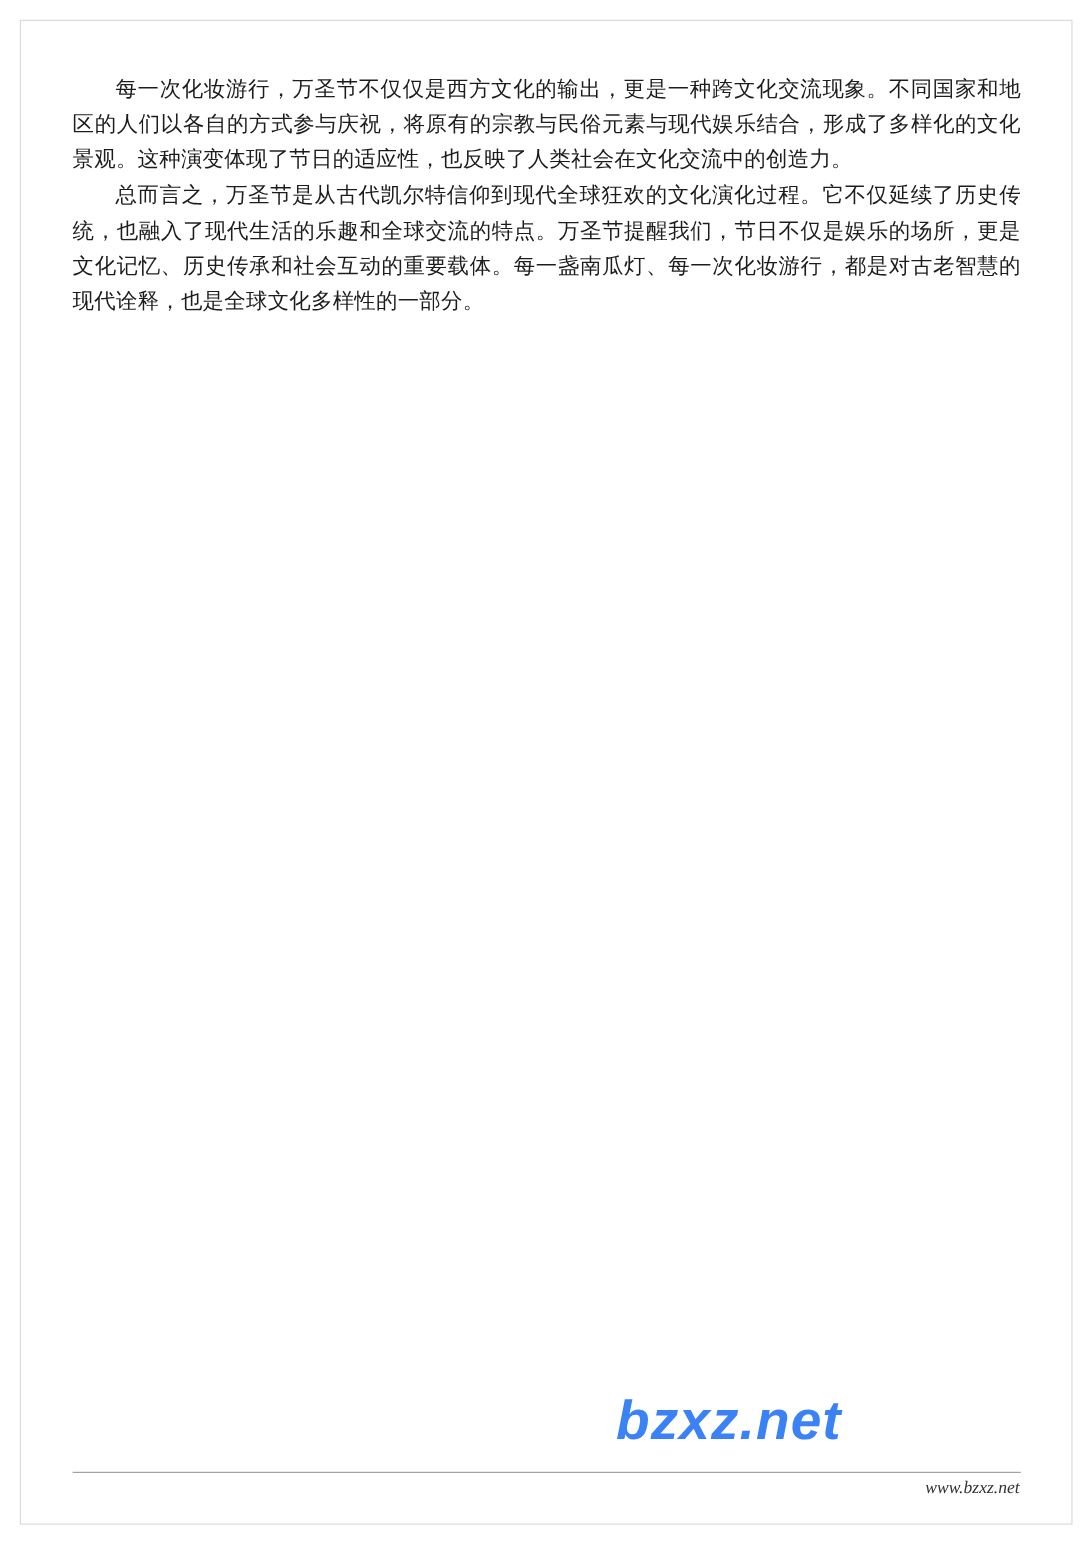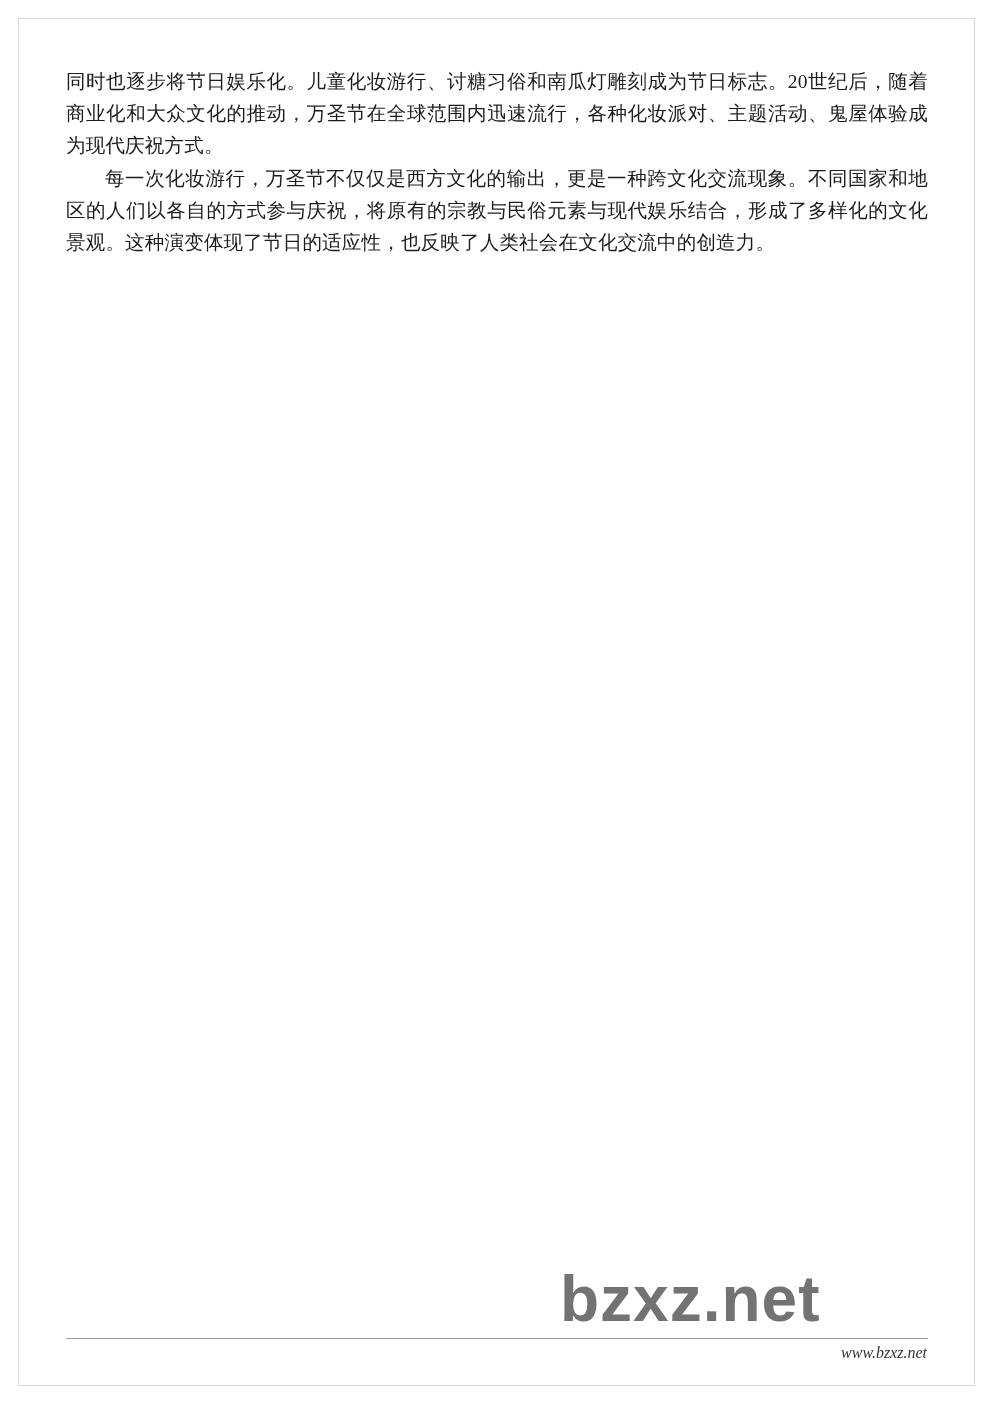--- a/index.html
+++ b/index.html
@@ -46,23 +46,24 @@
     letter-spacing: 0.2px;
   }
   .para.first {
     text-indent: 0;
   }
   .watermark {
     position: absolute;
     left: 560px;
     top: 1262px;
     font-family: "Liberation Sans", "DejaVu Sans", sans-serif;
-    font-size: 64px;
+    font-size: 50px;
     font-weight: bold;
-    color: #737373;
+    font-style: italic;
+    color: #3b82f6;
     letter-spacing: 1px;
     user-select: none;
     white-space: nowrap;
   }
   .footer-rule {
     position: absolute;
     left: 66px;
     top: 1338px;
     width: 862px;
     height: 1px;
@@ -81,22 +82,22 @@
   }
 </style>
 </head>
 <body>
 
 <div class="page">
 
   <div class="page-border"></div>
 
   <div class="content">
-    <p class="para first">同时也逐步将节日娱乐化。儿童化妆游行、讨糖习俗和南瓜灯雕刻成为节日标志。20世纪后，随着商业化和大众文化的推动，万圣节在全球范围内迅速流行，各种化妆派对、主题活动、鬼屋体验成为现代庆祝方式。</p>
     <p class="para">每一次化妆游行，万圣节不仅仅是西方文化的输出，更是一种跨文化交流现象。不同国家和地区的人们以各自的方式参与庆祝，将原有的宗教与民俗元素与现代娱乐结合，形成了多样化的文化景观。这种演变体现了节日的适应性，也反映了人类社会在文化交流中的创造力。</p>
+    <p class="para">总而言之，万圣节是从古代凯尔特信仰到现代全球狂欢的文化演化过程。它不仅延续了历史传统，也融入了现代生活的乐趣和全球交流的特点。万圣节提醒我们，节日不仅是娱乐的场所，更是文化记忆、历史传承和社会互动的重要载体。每一盏南瓜灯、每一次化妆游行，都是对古老智慧的现代诠释，也是全球文化多样性的一部分。</p>
   </div>
 
   <div class="watermark">bzxz.net</div>
 
   <div class="footer-rule"></div>
   <div class="footer-url">www.bzxz.net</div>
 
 </div>
 
 </body></html>

